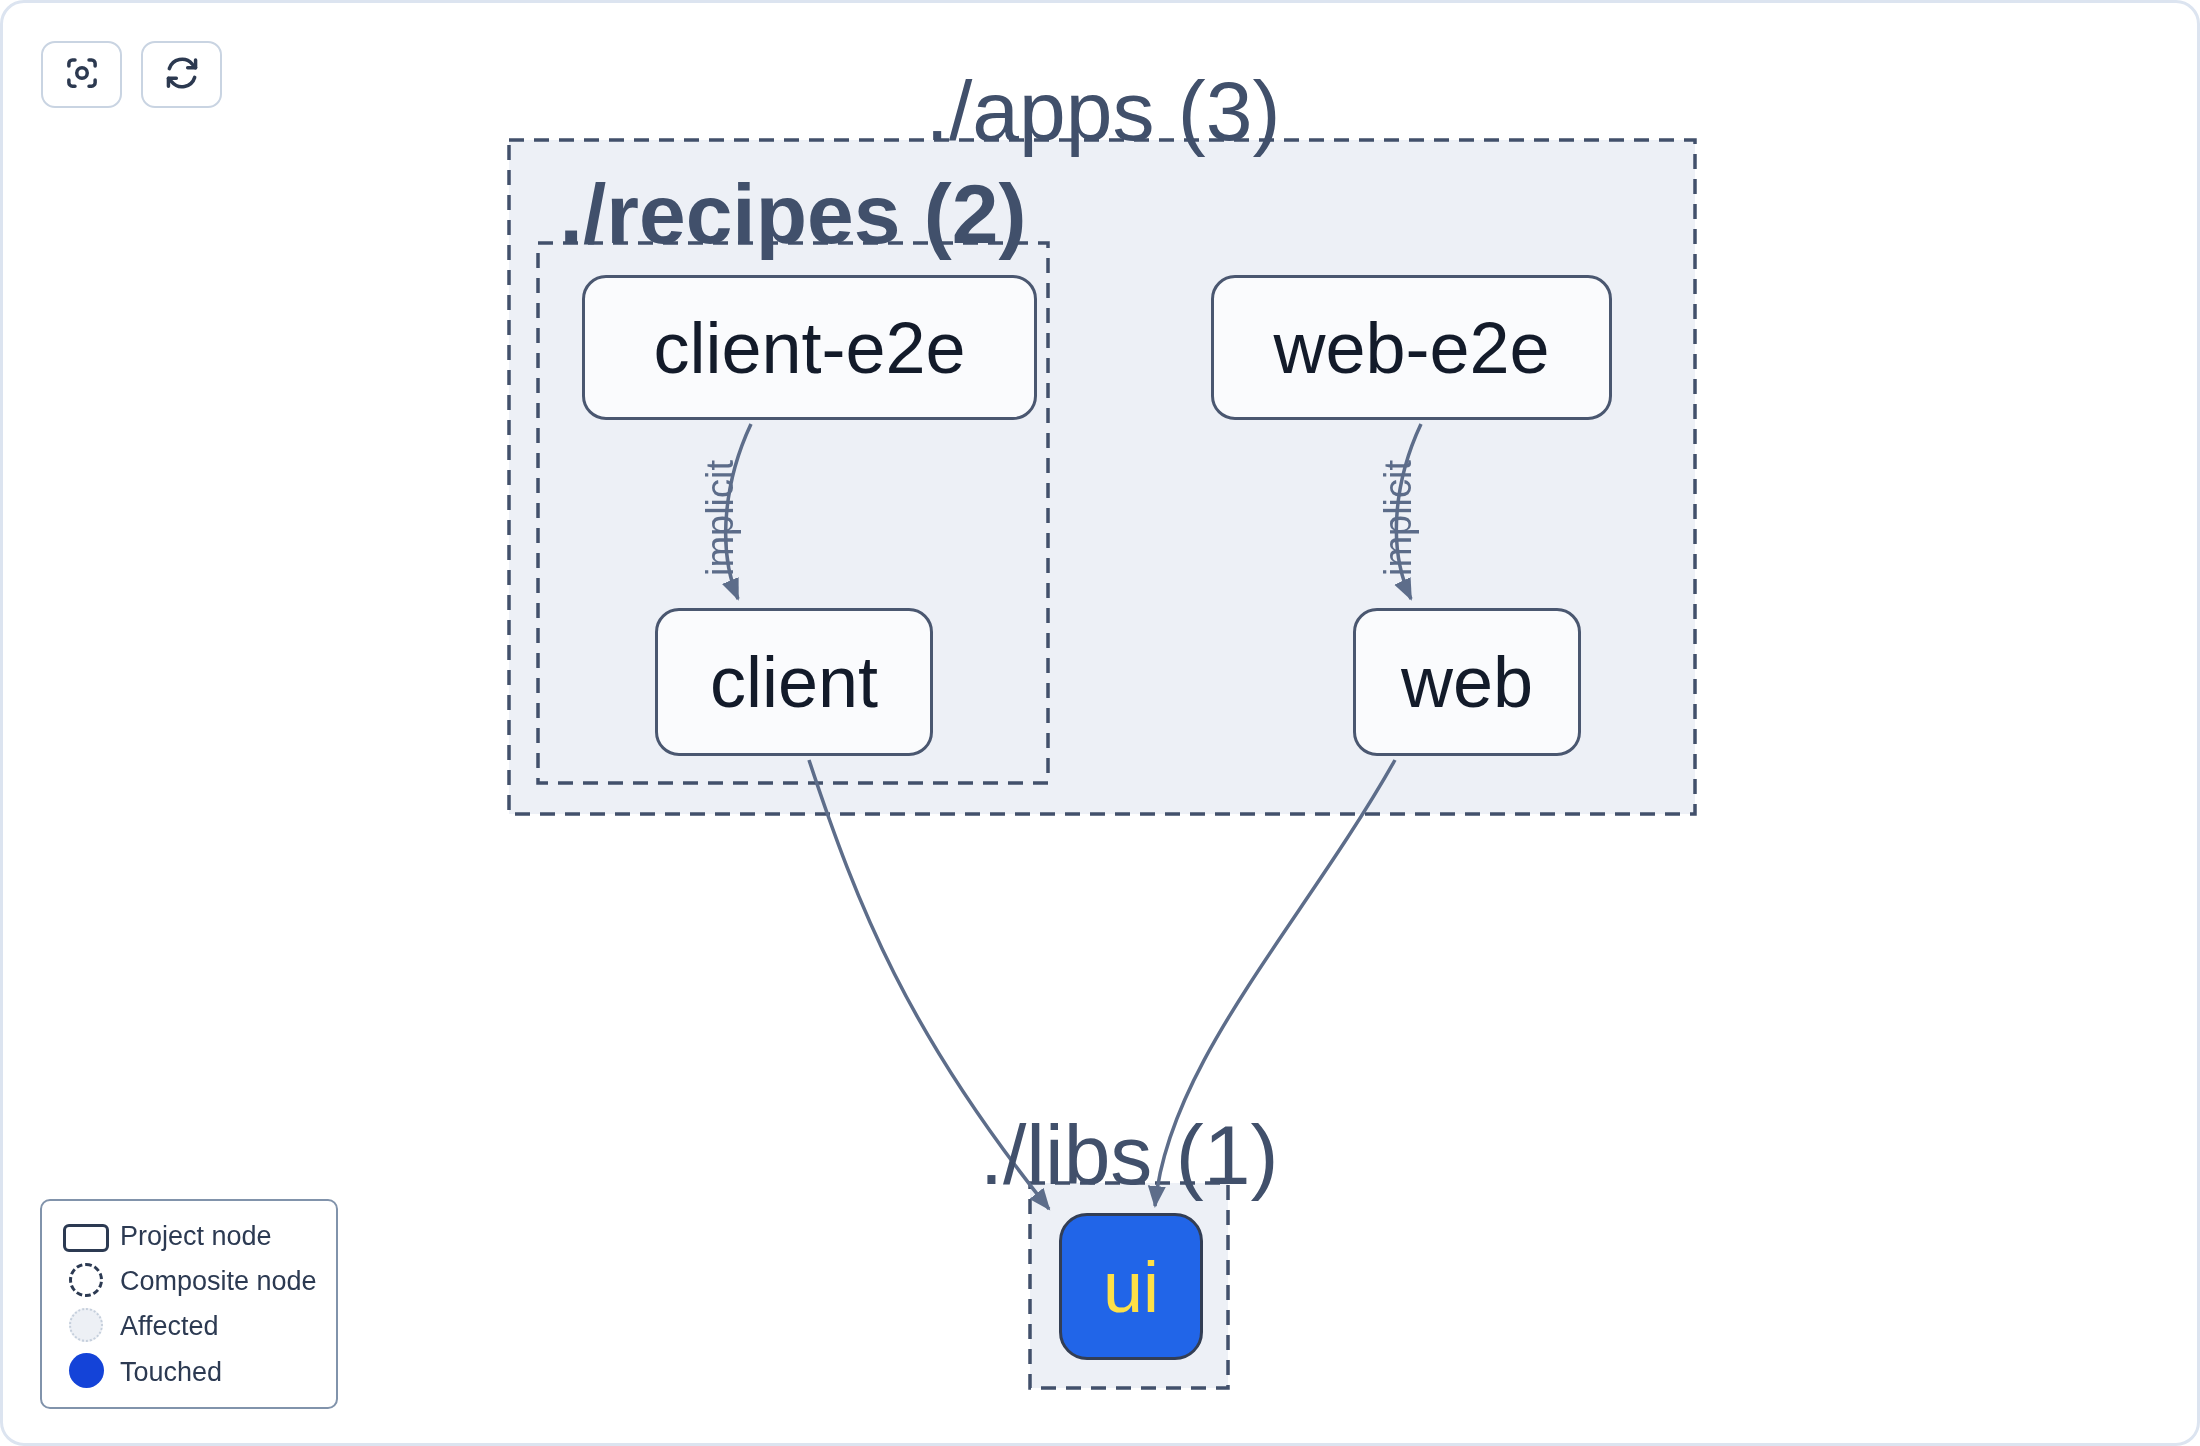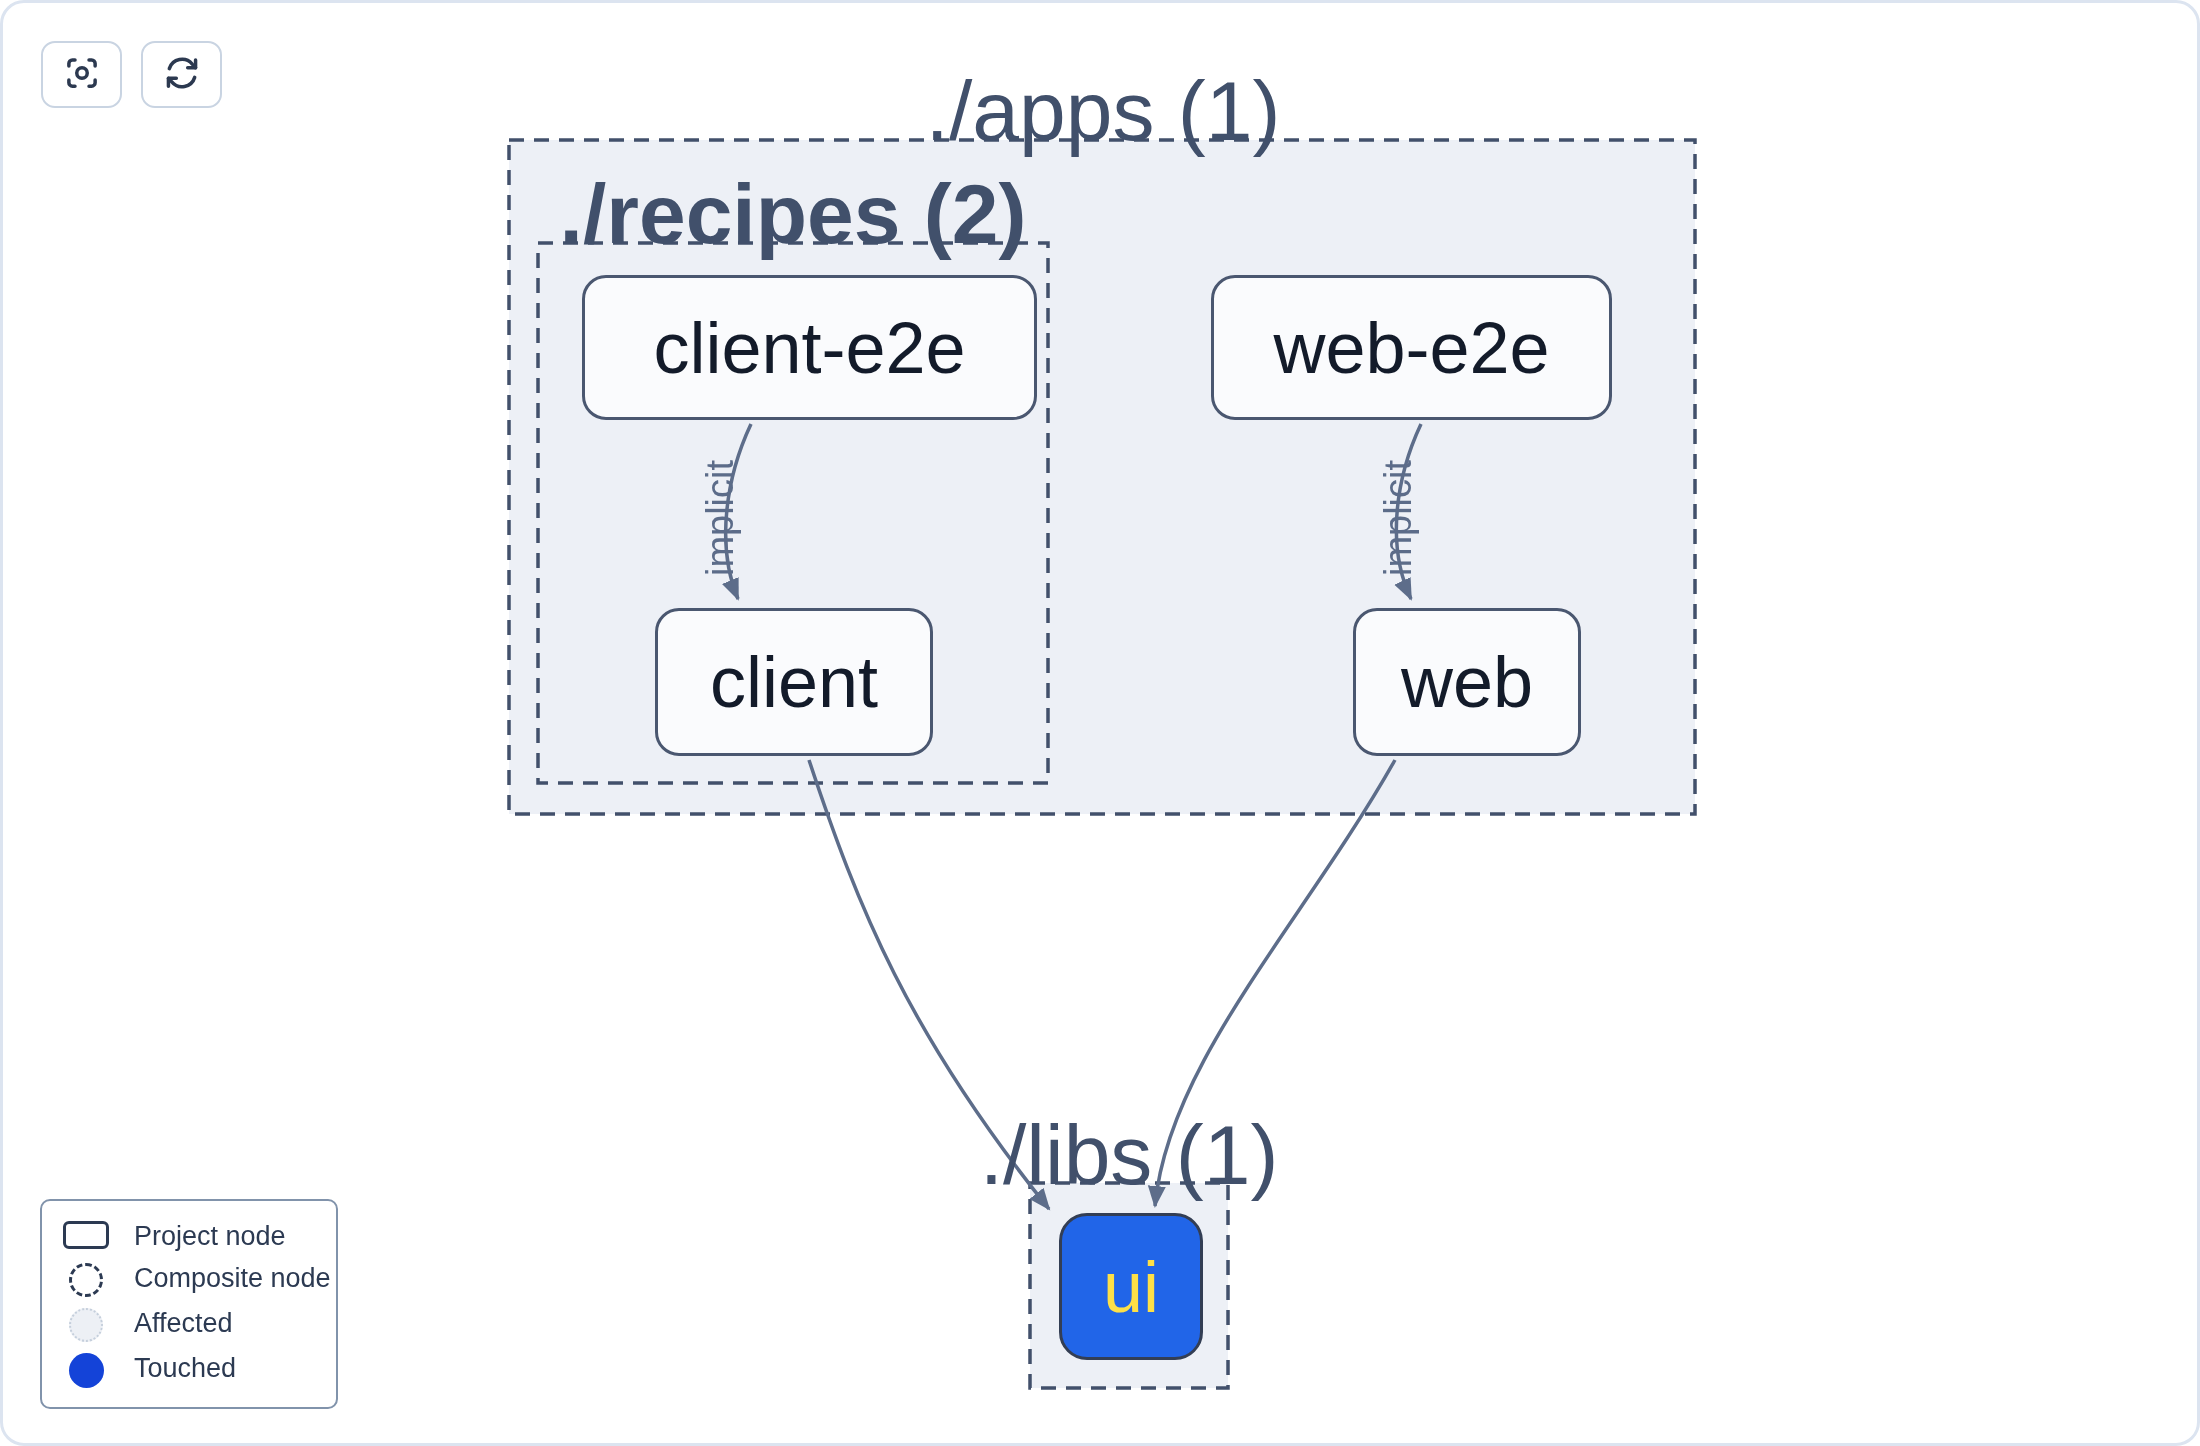--- a/index.html
+++ b/index.html
@@ -80,21 +80,21 @@
   
   .legend {
     position: absolute; left: 37px; top: 1196px; z-index: 30;
     width: 298px; height: 210px;
     background: #ffffff;
     border: 2px solid #8193ab;
     border-radius: 10px;
     display: flex; flex-direction: column; justify-content: space-around;
     padding: 14px 18px;
   }
-  .legend-row { display: flex; align-items: flex-start; gap: 22px; }
+  .legend-row { display: flex; align-items: flex-end; gap: 8px; }
   .legend-icon-cell { width: 52px; display: flex; align-items: center; justify-content: center; flex: 0 0 52px; }
   .legend-label { font-size: 27px; color: #2c3a52; white-space: nowrap; }
   .icon-project   { width: 46px; height: 28px; border: 3px solid #2c3a52; border-radius: 6px; background: #ffffff; }
   .icon-composite { width: 34px; height: 34px; border: 3px dashed #2c3a52; border-radius: 50%; }
   .icon-affected  { width: 34px; height: 34px; border: 2px dotted #c5cfdc; border-radius: 50%; background: #edf0f5; }
   .icon-touched   { width: 35px; height: 35px; border-radius: 50%; background: #1443d8; }
 </style>
 </head>
 <body>
 
@@ -114,21 +114,21 @@
     <rect x="506" y="137" width="1186" height="674" fill="none" stroke="#42506b" stroke-width="3.5" stroke-dasharray="15 10"></rect>
     <rect x="535" y="240" width="510" height="540" fill="none" stroke="#42506b" stroke-width="3.5" stroke-dasharray="15 10"></rect>
     <rect x="1027" y="1180" width="198" height="205" fill="none" stroke="#42506b" stroke-width="3.5" stroke-dasharray="15 10"></rect>
 
     <path d="M 748 421 C 724 472 712 541 735 596" fill="none" stroke="#5d6d8a" stroke-width="3.5" marker-end="url(#arrow)"></path>
     <path d="M 1418 421 C 1394 472 1382 541 1408 596" fill="none" stroke="#5d6d8a" stroke-width="3.5" marker-end="url(#arrow)"></path>
     <path d="M 806 757 C 855 905 905 1030 1046 1206" fill="none" stroke="#5d6d8a" stroke-width="3.5" marker-end="url(#arrow)"></path>
     <path d="M 1392 757 C 1300 920 1165 1060 1152 1203" fill="none" stroke="#5d6d8a" stroke-width="3.5" marker-end="url(#arrow)"></path>
   </svg>
 
-  <div class="cluster-label label-apps">./apps (1)</div>
+  <div class="cluster-label label-apps">./apps (3)</div>
   <div class="cluster-label label-recipes">./recipes (2)</div>
   <div class="cluster-label label-libs">./libs (1)</div>
 
   <div class="node node-client-e2e">
     <span>client-e2e</span>
   </div>
   <div class="node node-web-e2e">
     <span>web-e2e</span>
   </div>
   <div class="node node-client">

